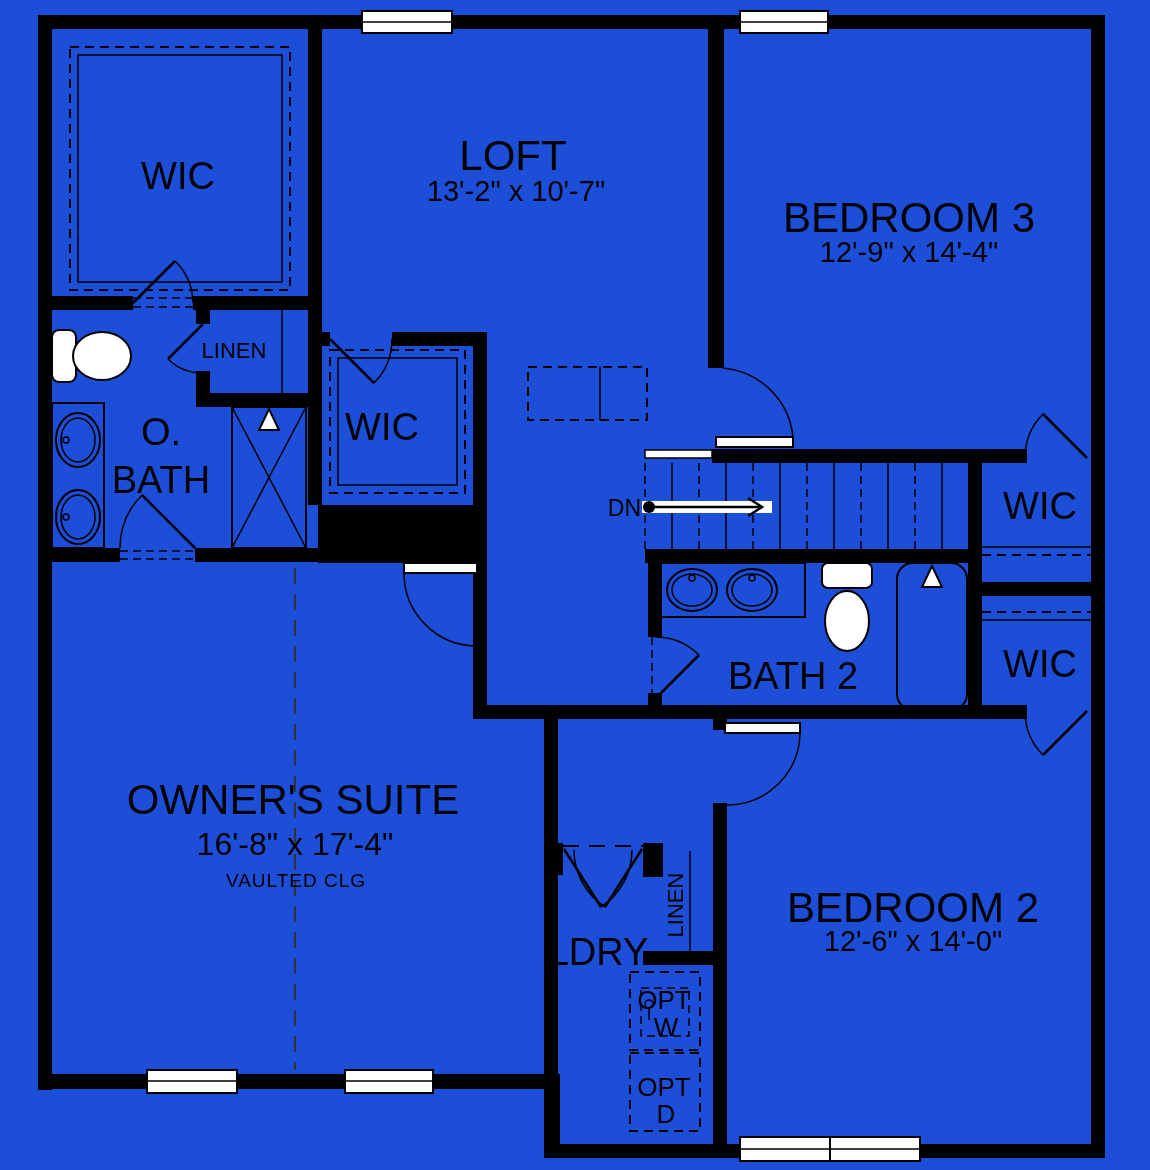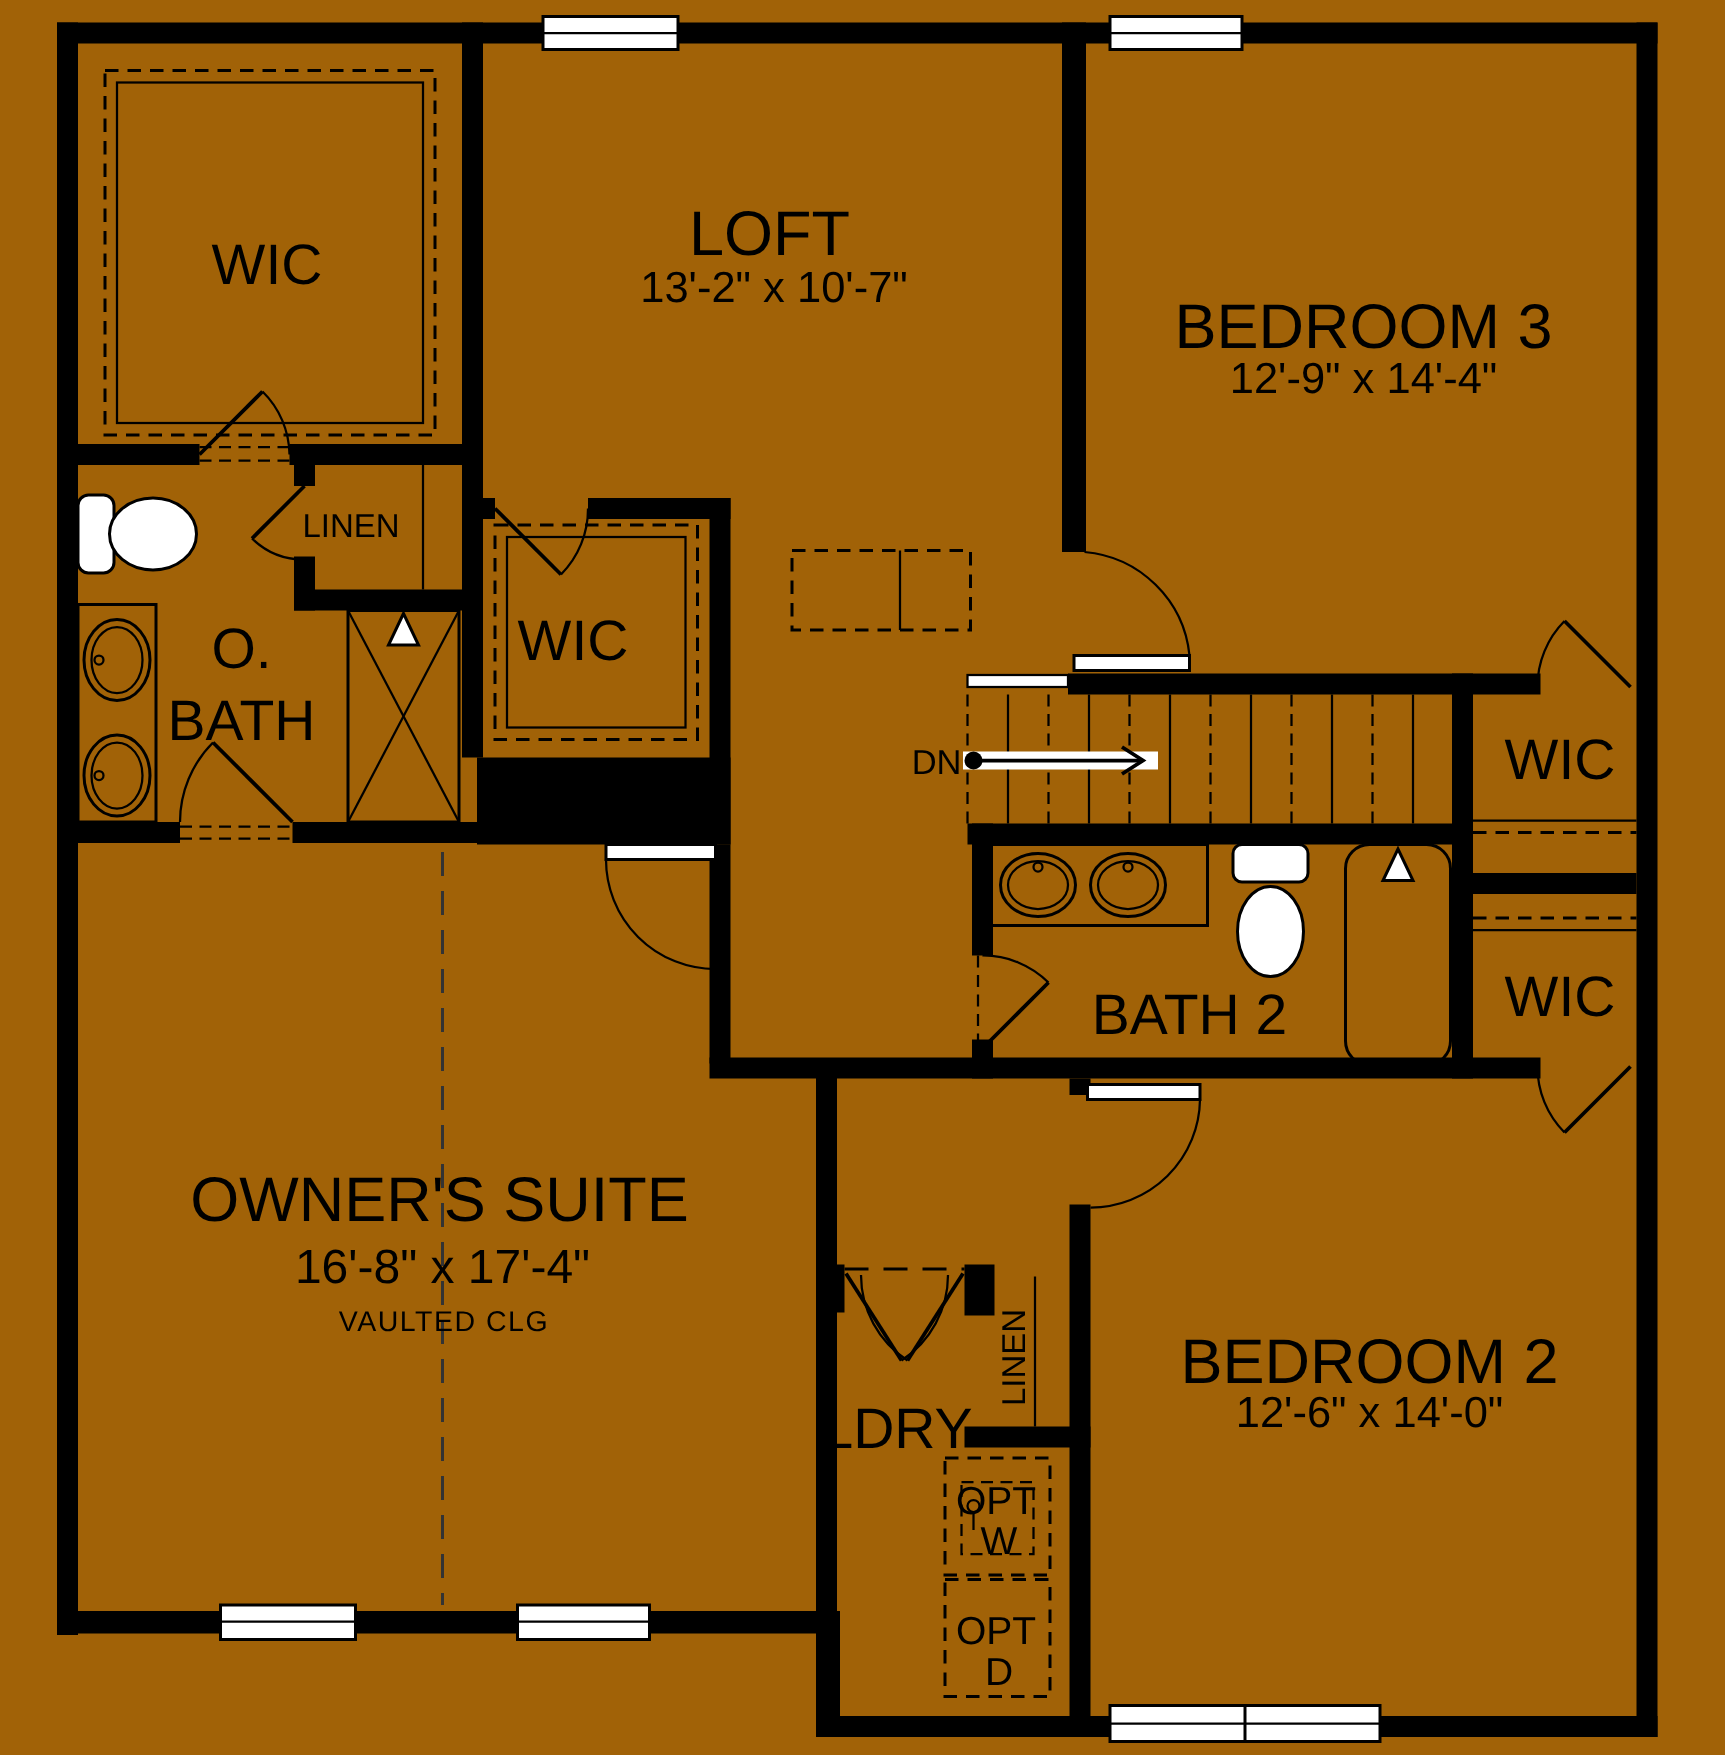--- a/index.html
+++ b/index.html
@@ -1,17 +1,17 @@
 <!DOCTYPE html>
 <html><head>
 <meta charset="utf-8">
 <style>
   html,body{margin:0;padding:0;background:#ffffff;}
   .plan-wrap{
-    position:relative;width:1150px;height:1170px;background:#a16207;
+    position:relative;width:1150px;height:1170px;background:#1d4ed8;
     font-family:"Liberation Sans", sans-serif;
   }
   svg{display:block;}
   .wall{fill:#000000;stroke:none;}
   .thin{stroke:#000000;stroke-width:2;fill:none;}
   .thin15{stroke:#000000;stroke-width:1.5;fill:none;}
   .whitefill{fill:#ffffff;}
   .dash{stroke:#000000;stroke-width:2;fill:none;stroke-dasharray:9 6;}
   .dash15{stroke:#000000;stroke-width:1.5;fill:none;stroke-dasharray:8 5;}
   .longdash{stroke:#000000;stroke-width:2;fill:none;stroke-dasharray:16 10;}

